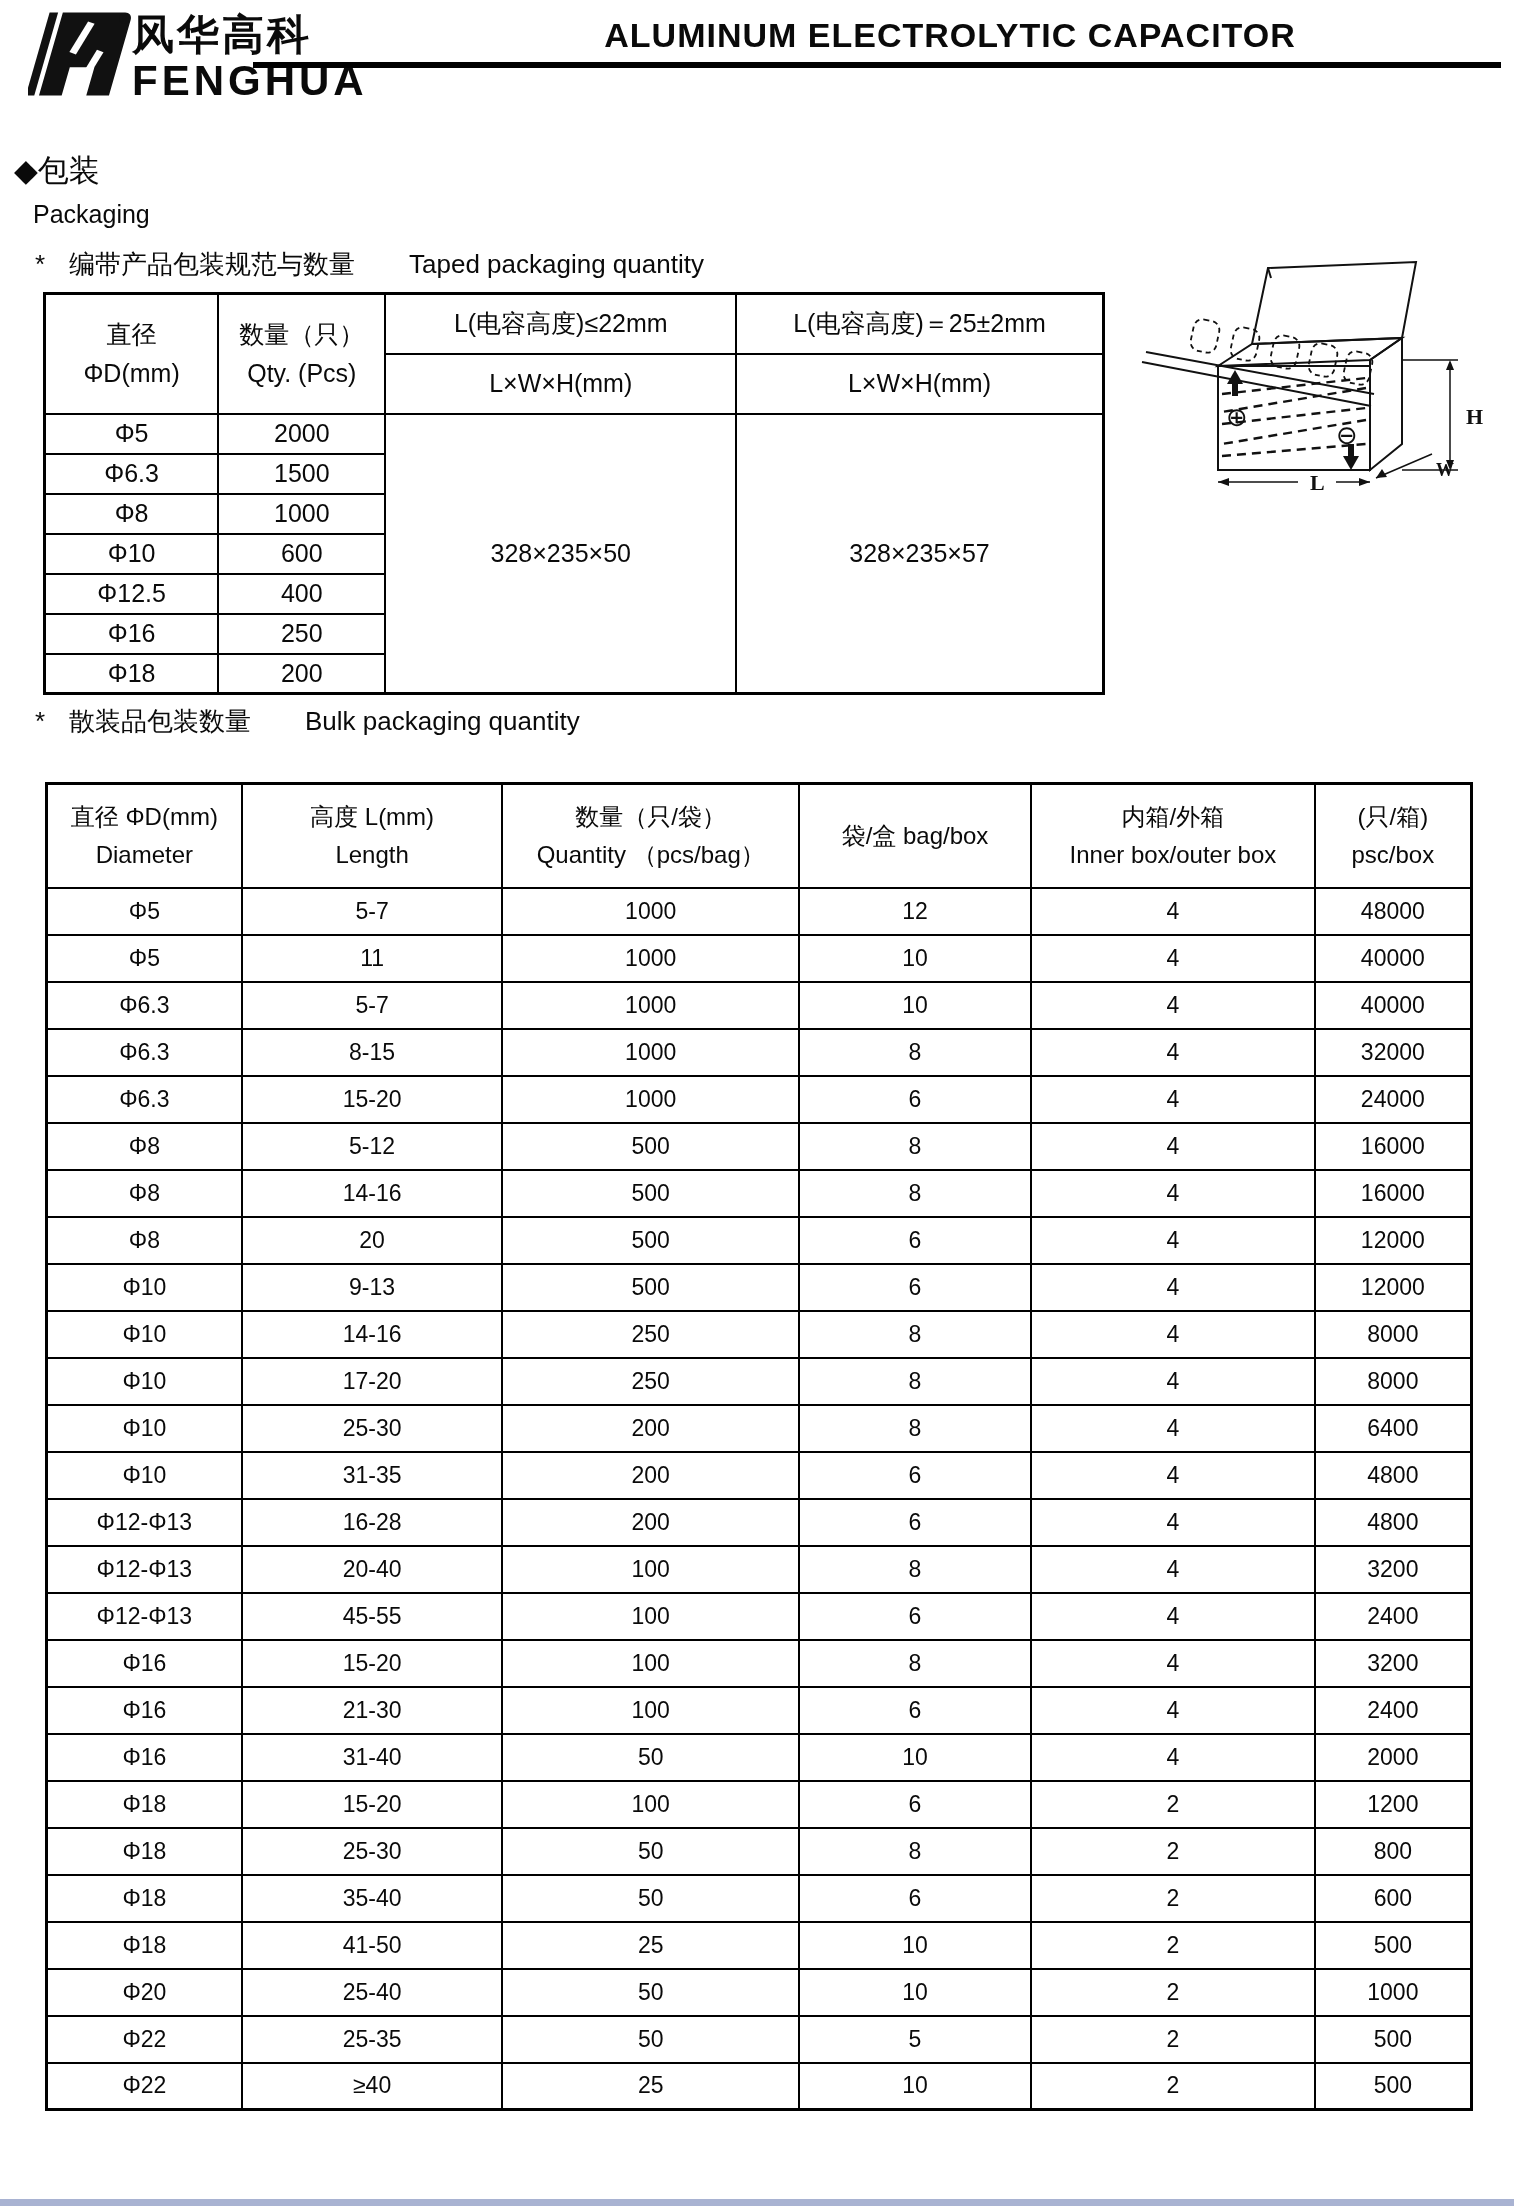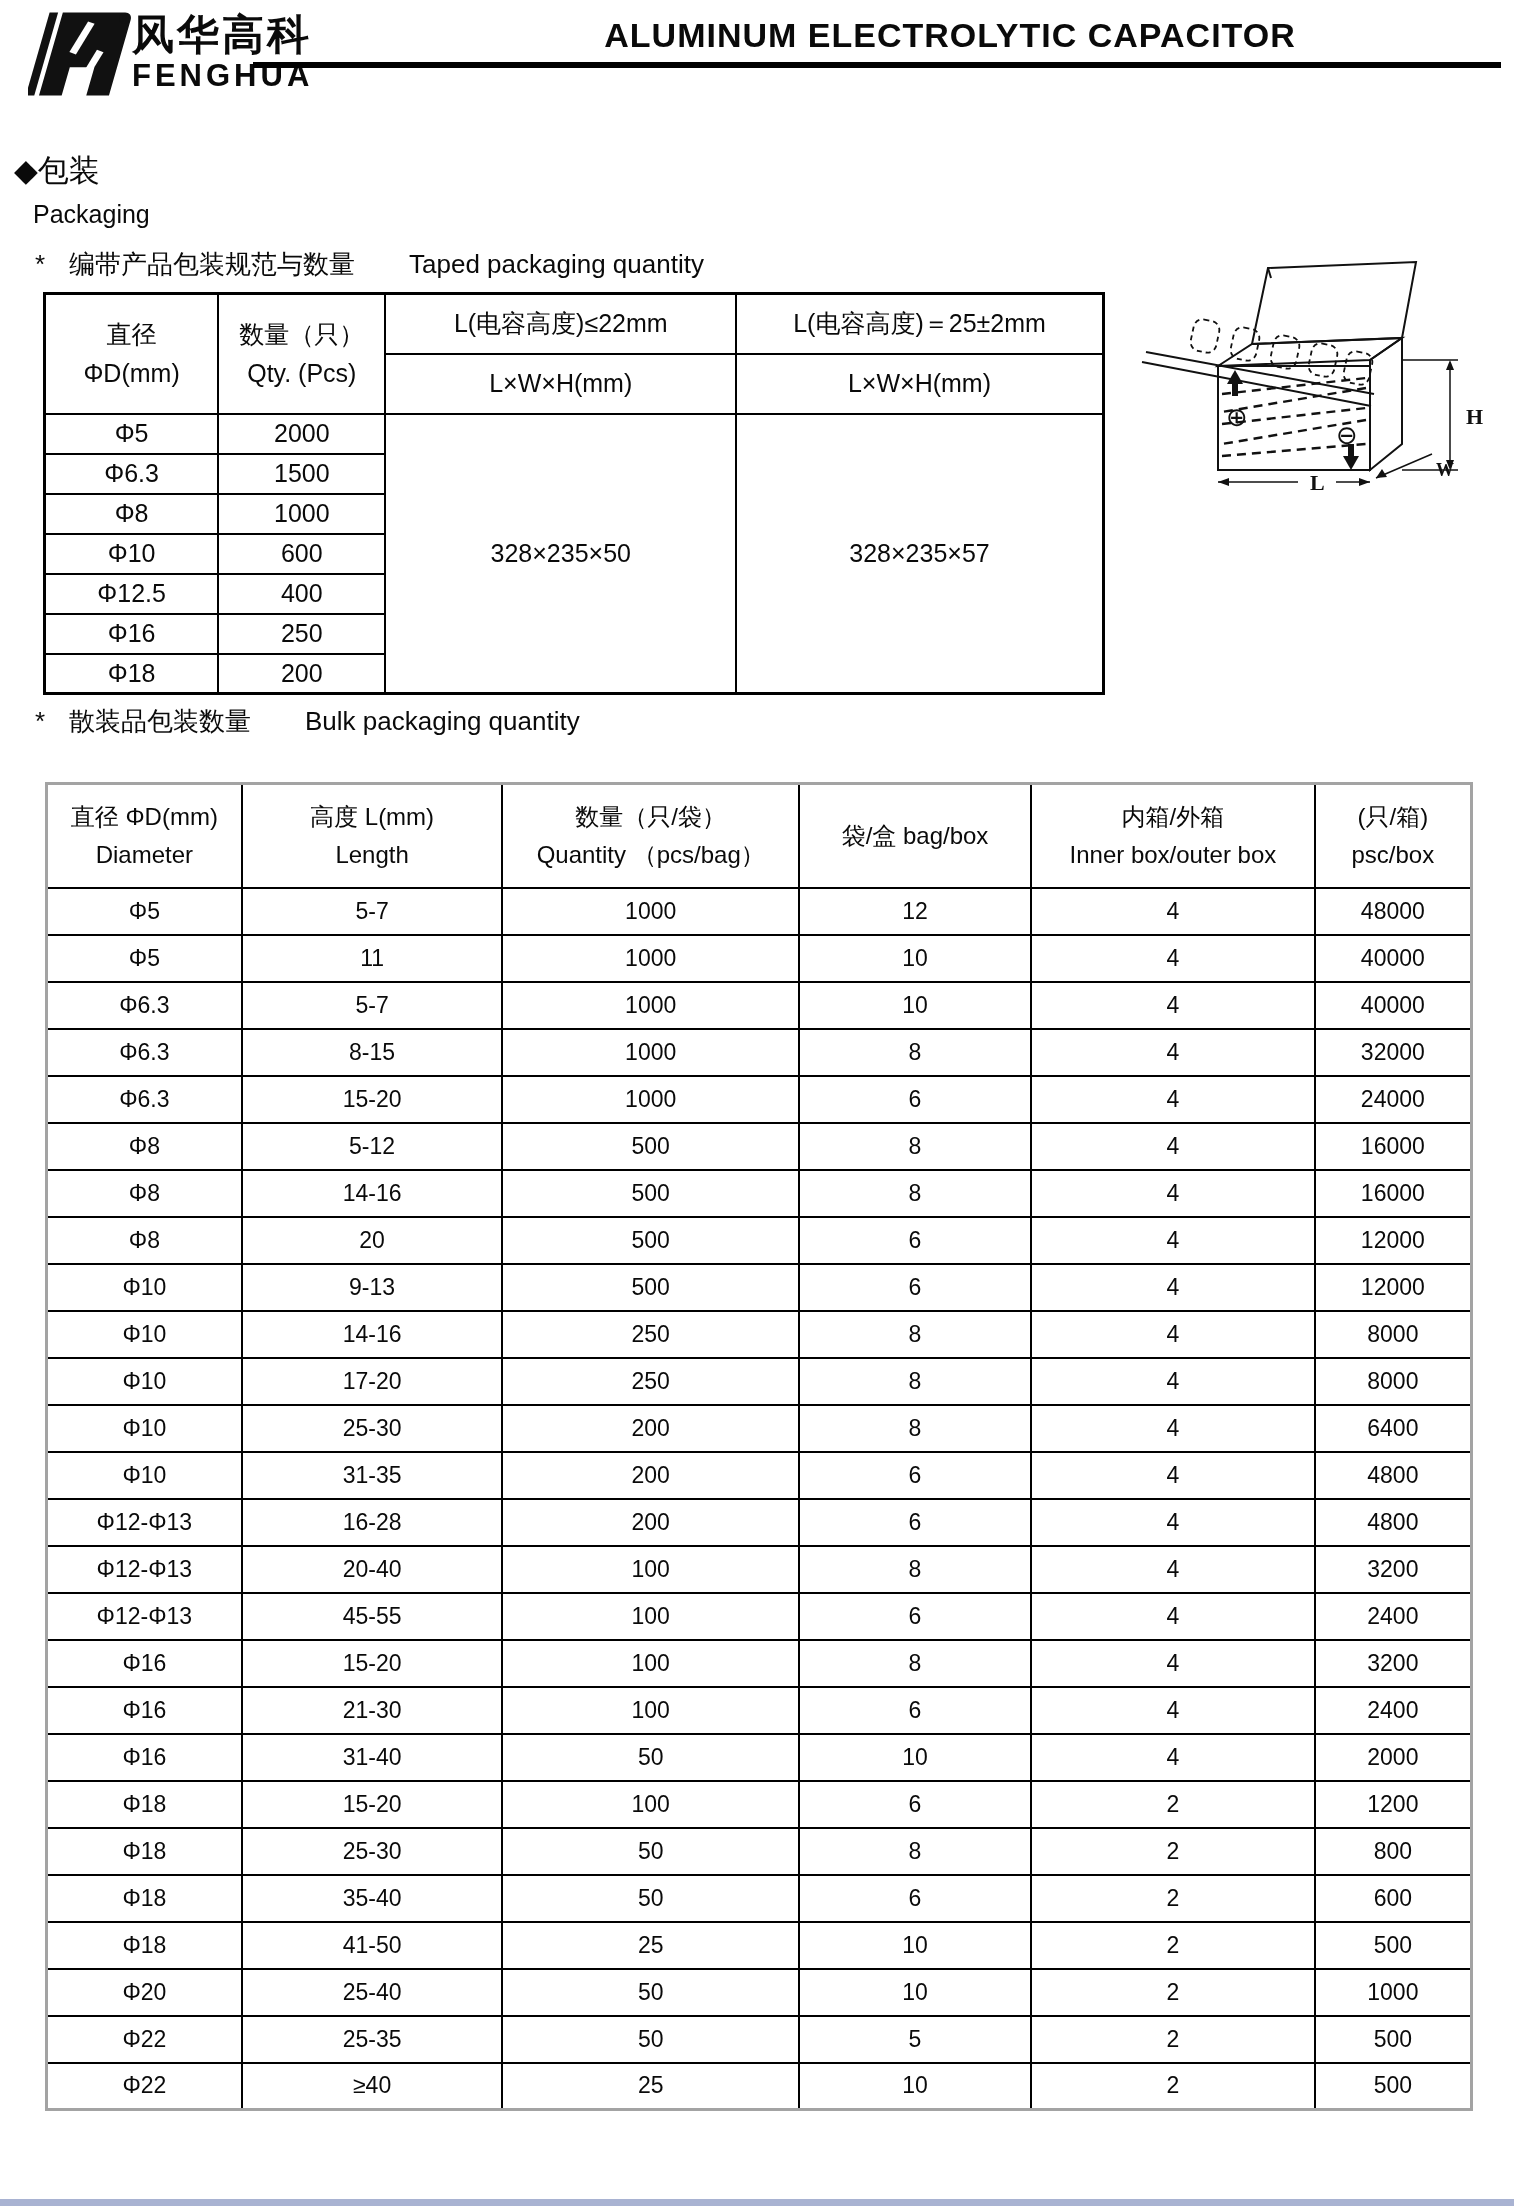--- a/index.html
+++ b/index.html
@@ -9,21 +9,21 @@
     background:#ffffff; color:#0a0a0a;
     font-family:"Liberation Sans","DejaVu Sans",sans-serif;
     overflow:hidden;
   }
   
   .hdr { position:absolute; top:0; left:0; width:1514px; height:110px; }
   .logo-wrap { position:absolute; top:8px; left:28px; display:flex; align-items:flex-start; }
   .logo-mark { width:104px; height:92px; }
   .logo-text { margin-top:6px; line-height:1; }
   .logo-cn { font-size:42px; font-weight:bold; letter-spacing:3px; }
-  .logo-en { font-size:31px; font-weight:bold; letter-spacing:4px; margin-top:4px; }
+  .logo-en { font-size:42px; font-weight:bold; letter-spacing:4px; margin-top:4px; }
   .hdr-title {
     position:absolute; top:16px; right:24px; width:1080px;
     text-align:center; font-size:34px; font-weight:bold; letter-spacing:1px;
   }
   .hdr-rule { position:absolute; top:62px; left:253px; width:1248px; height:6px; background:#000; }
   
   .sec-cn { position:absolute; left:14px; top:150px; font-size:31px; font-weight:normal; }
   .sec-en { position:absolute; left:33px; top:200px; font-size:25px; }
   .sub-line { position:absolute; font-size:26px; white-space:nowrap; }
   .sub-line .star { display:inline-block; width:34px; }
@@ -39,21 +39,21 @@
   .hline1 { display:block; line-height:1.25; }
   .hline2 { display:block; line-height:1.25; margin-top:8px; }
   #taped-table {
     position:absolute; left:43px; top:292px; width:1062px;
     border:3px solid #000; font-size:25px;padding-left:6px;
   }
   #taped-table th { height:60px; font-size:25px; }
   #taped-table td { height:40px; }
   #bulk-table {
     position:absolute; left:45px; top:782px; width:1428px;
-    border:3px solid #a3a3a3; font-size:23px;
+    border:3px solid #000000; font-size:23px;
   }
   #bulk-table th { height:104px; font-size:24px; }
   #bulk-table td { height:47px; font-size:23px; }
   
   .diagram { position:absolute; left:1140px; top:248px; width:366px; height:242px; }
   
   .footer-strip { position:absolute; left:0; bottom:0; width:1514px; height:7px; background:#a9b3d2; }
 </style>
 </head>
 <body>

